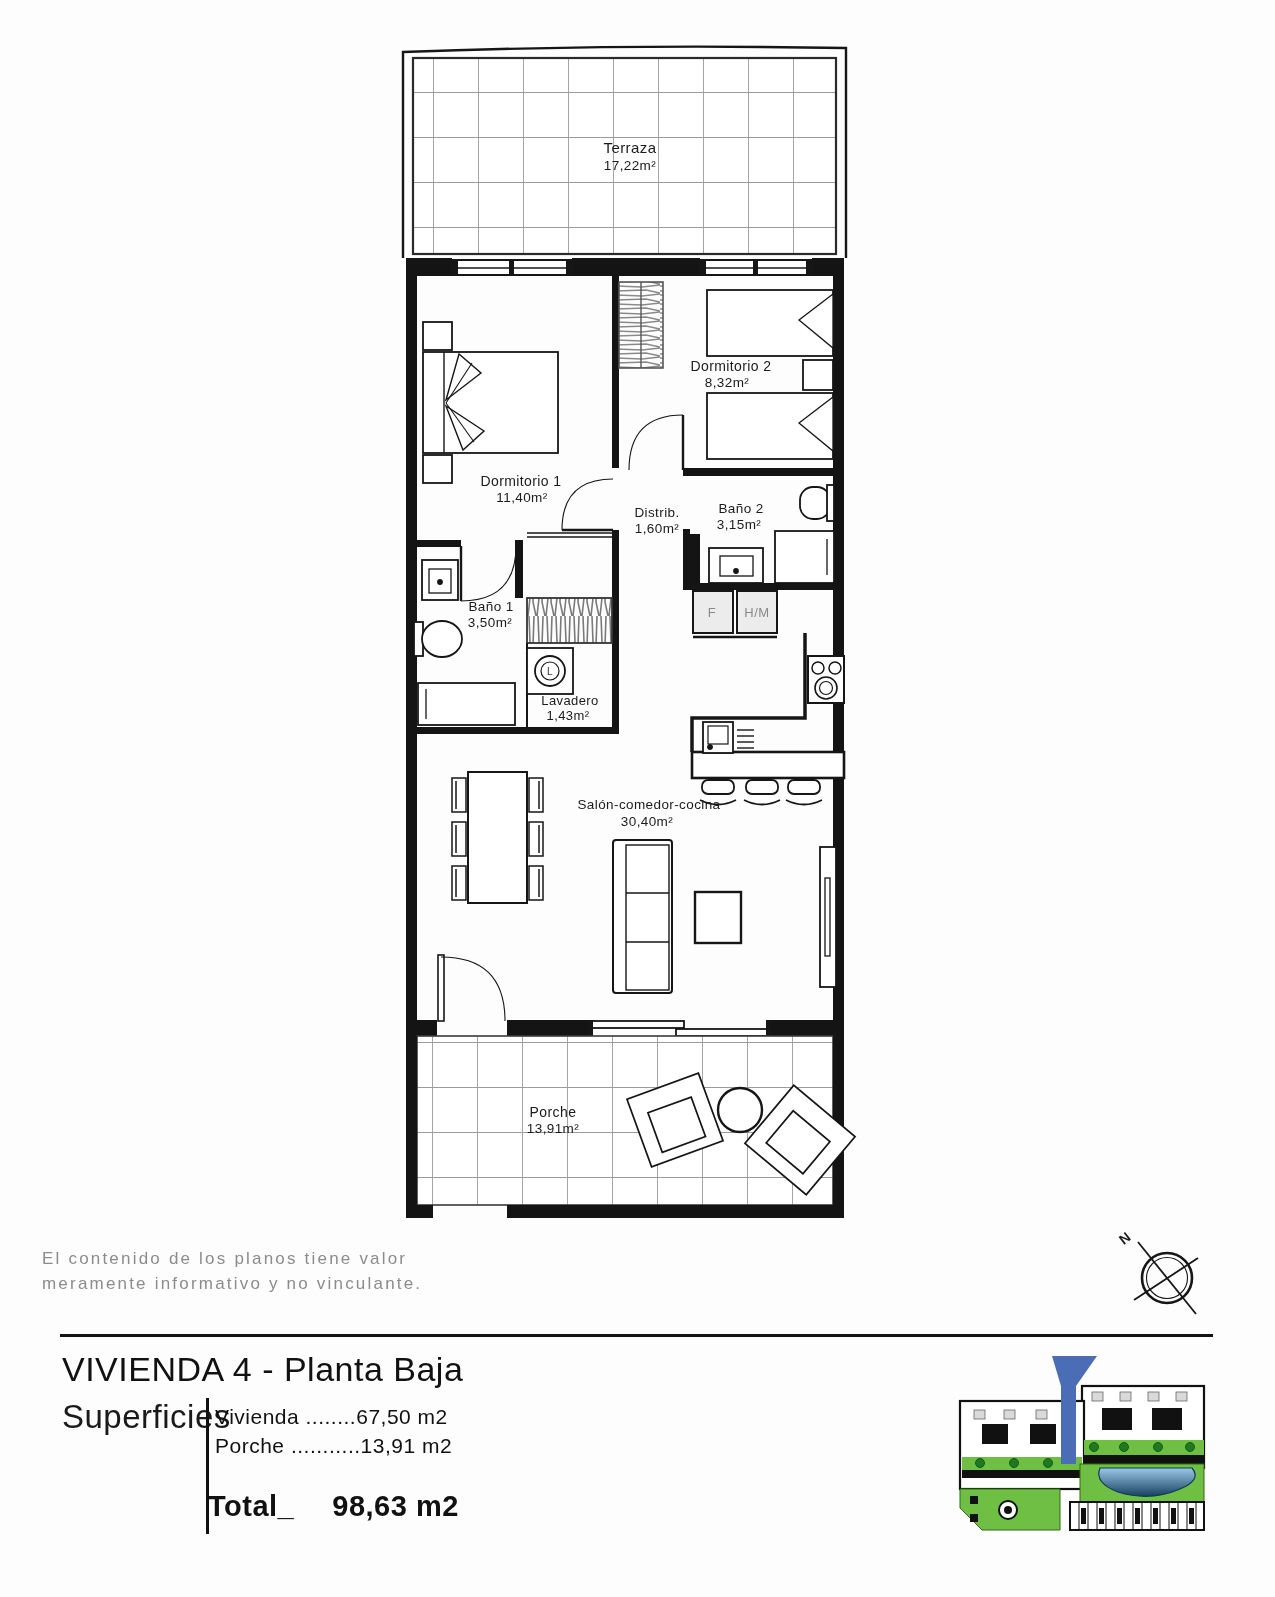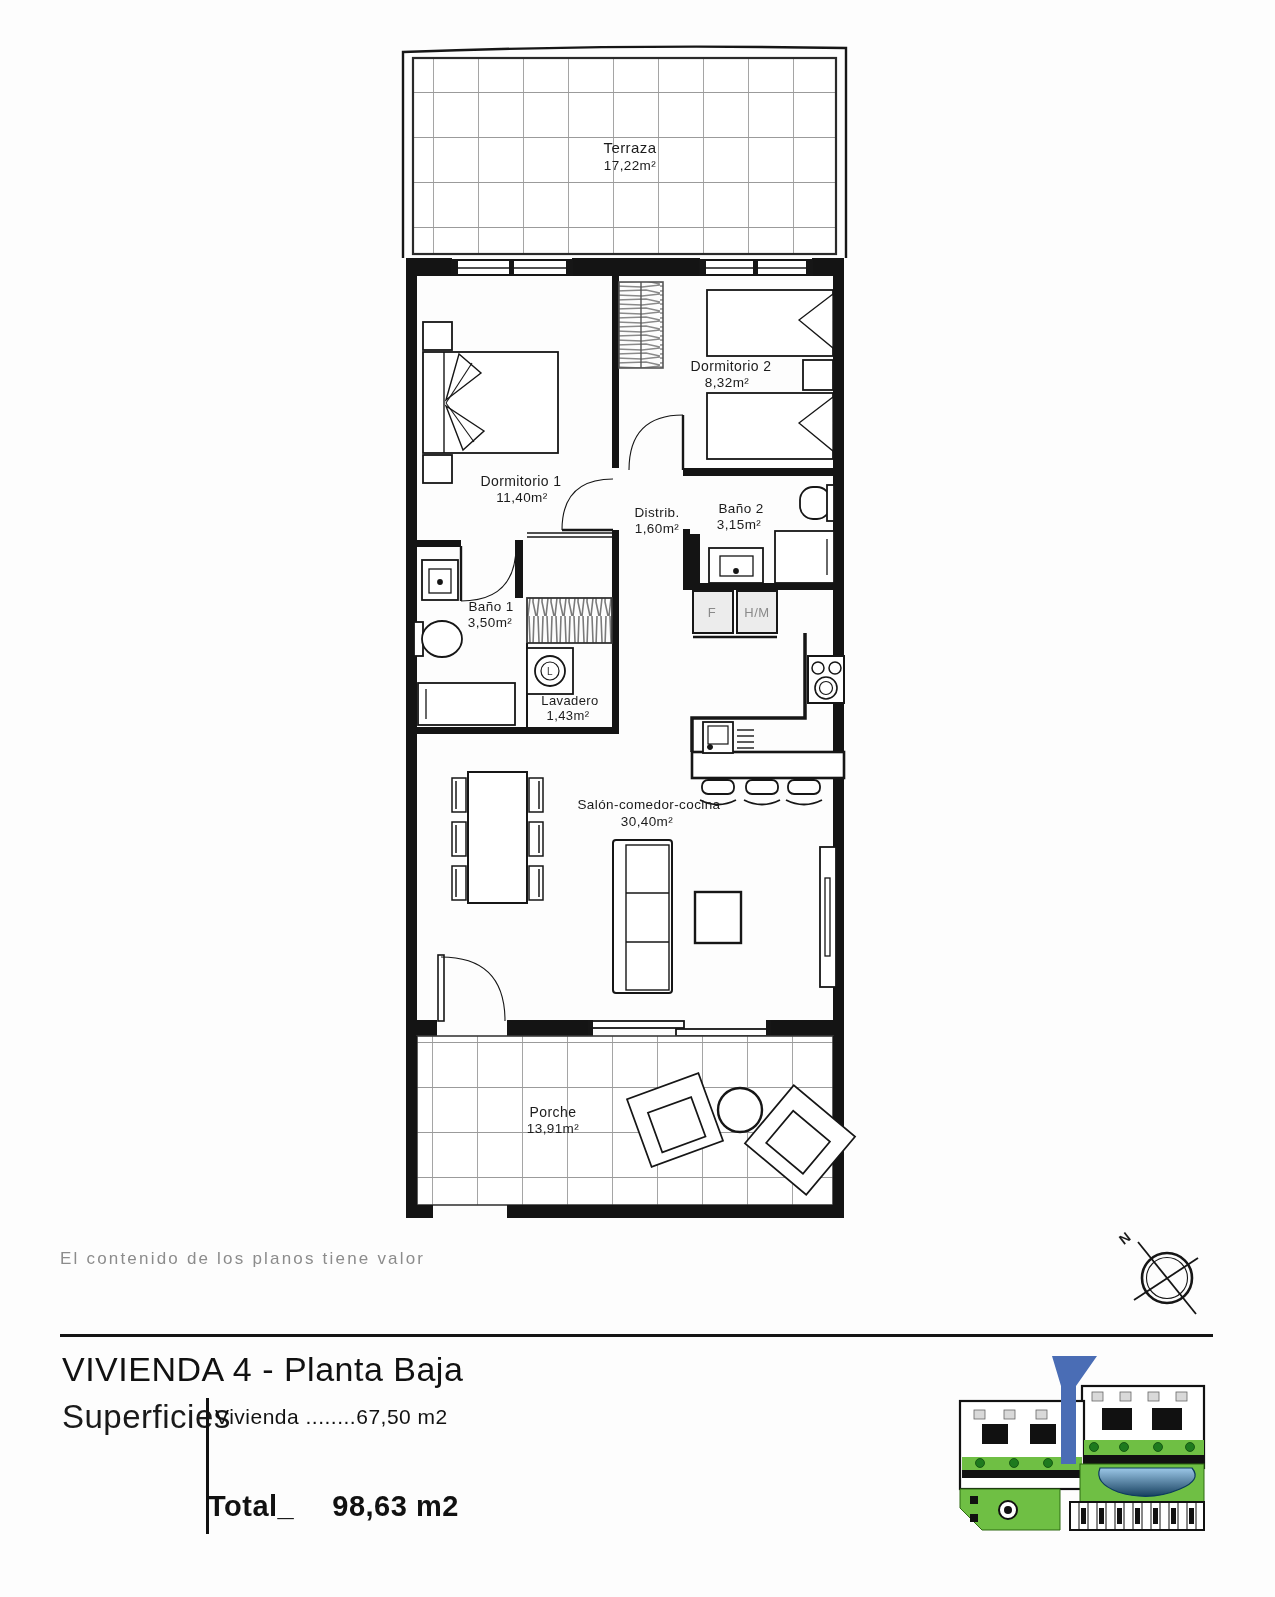--- a/index.html
+++ b/index.html
@@ -5,21 +5,21 @@
   html,body{margin:0;padding:0;background:#ffffff;}
   .page{position:relative;width:1275px;height:1597px;background:#fdfdfd;overflow:hidden;
         font-family:"Liberation Sans", sans-serif;}
   svg{position:absolute;left:0;top:0;}
   svg text{font-family:"Liberation Sans", sans-serif;fill:#1b1b1b;letter-spacing:.4px;}
   .room-name{font-size:14px;}
   .room-area{font-size:13.5px;}
   .appliance{font-size:13px;fill:#8a8a8a;letter-spacing:.5px;}
   .washer-l{font-size:10px;fill:#333;}
   .north{font-size:14px;font-weight:bold;}
-  .disclaimer{position:absolute;left:60px;top:1246px;color:#8c8c8c;font-size:17px;
+  .disclaimer{position:absolute;left:42px;top:1246px;color:#8c8c8c;font-size:17px;
       letter-spacing:2.2px;line-height:25px;}
   .rule{position:absolute;left:60px;top:1334px;width:1153px;height:3px;background:#141414;}
   .plan-title{position:absolute;left:62px;top:1350px;font-size:34px;font-weight:normal;
       color:#111;letter-spacing:.5px;}
   .surfaces-label{position:absolute;left:62px;top:1398px;font-size:33px;color:#1a1a1a;
       letter-spacing:.5px;text-align:center;}
   .v-divider{position:absolute;left:206px;top:1398px;width:3px;height:136px;background:#111;}
   .surface-rows{position:absolute;left:215px;top:1402px;color:#111;font-size:21px;
       letter-spacing:.5px;line-height:29px;}
   .surface-row span{white-space:pre;}
@@ -362,30 +362,32 @@
       <circle cx="56" cy="154" r="4" fill="#111"></circle>
       <rect x="18" y="140" width="8" height="8" fill="#111"></rect>
       <rect x="18" y="158" width="8" height="8" fill="#111"></rect>
     </g>
     <polygon points="100,0 145,0 124,30 124,108 109,108 109,30" fill="#4a6db5"></polygon>
   </g>
 </svg>
 
   <div class="disclaimer">
     <div>El contenido de los planos tiene valor</div>
+    <div>meramente informativo y no vinculante.</div>
   </div>
 
   <div class="rule"></div>
 
   <div class="plan-title">VIVIENDA 4 - Planta Baja</div>
 
   <div class="surfaces-label">Superficies</div>
   <div class="v-divider"></div>
 
   <div class="surface-rows">
     <div class="surface-row"><span>Vivienda </span><span>........</span><span>67,50 m2</span></div>
+    <div class="surface-row"><span>Porche </span><span>...........</span><span>13,91 m2</span></div>
   </div>
 
   <div class="total-row">
     <span>Total_</span><span class="gap"></span><span>98,63 m2</span>
   </div>
 
 </div>
 
 </body></html>

